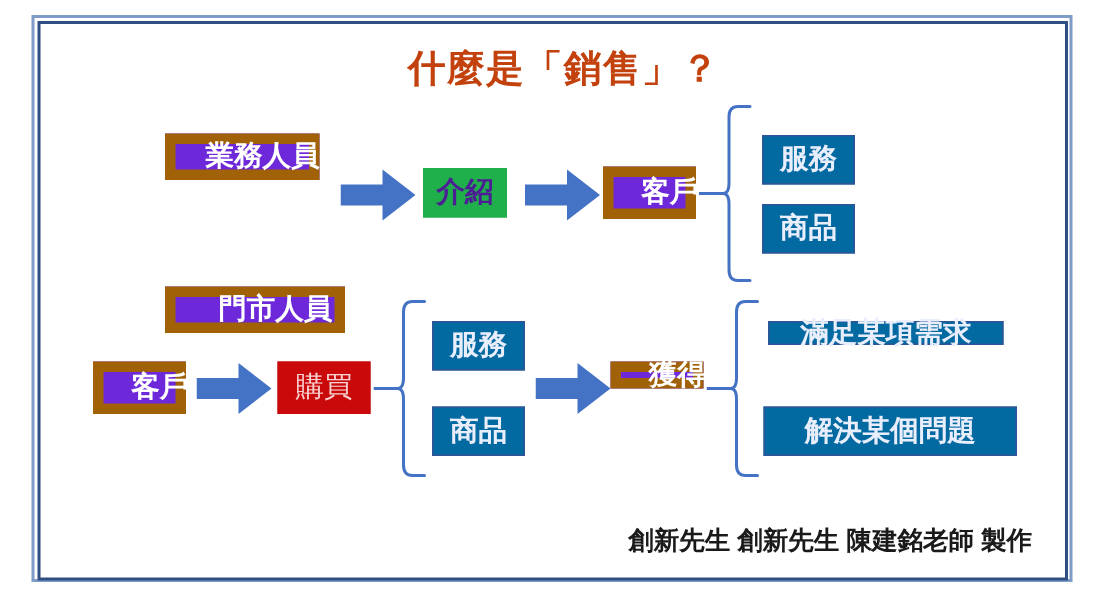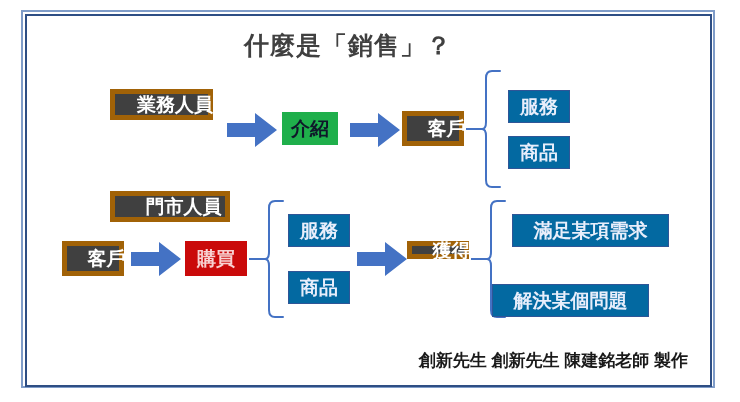--- a/index.html
+++ b/index.html
@@ -40,23 +40,24 @@
   }
 
   .title {
     position: absolute;
     left: 0;
     top: 29px;
     width: 696px;
     text-align: center;
     font-size: 25px;
     font-weight: bold;
-    color: #404040;
+    color: #c2410c;
     letter-spacing: 1px;
     white-space: nowrap;
+    padding-left: 28px;
   }
 
   .footer {
     position: absolute;
     right: 52px;
     top: 349px;
     font-size: 17px;
     font-weight: bold;
     color: #1a1a1a;
     white-space: nowrap;
@@ -66,47 +67,47 @@
   .box {
     position: absolute;
     box-sizing: border-box;
     display: flex;
     align-items: center;
     justify-content: center;
     white-space: nowrap;
     line-height: 1;
   }
   .box-navy {
-    background: #404040;
-    border: 5px solid #a16207;
+    background: #6d28d9;
+    border: 7px solid #a16207;
     color: #ffffff;
     font-size: 19px;
     font-weight: bold;
     padding-left: 27px;
   }
   .box-blue {
     background: #0369a1;
     border: 1px solid #2f5597;
     color: #e8eefb;
     font-size: 19px;
     font-weight: bold;
   }
   .box-green {
     background: #1faf4b;
     border: 1px solid #1faf4b;
-    color: #0f172a;
+    color: #4c1d95;
     font-size: 19px;
     font-weight: bold;
   }
   .box-red {
     background: #ca0a0a;
     border: 1px solid #ca0a0a;
     color: #f8d2d2;
     font-size: 19px;
-    font-weight: bold;
+    font-weight: normal;
   }
 
   
   .arrow {
     position: absolute;
   }
   .arrow svg { display: block; }
 
   
   .brace {
@@ -206,23 +207,23 @@
     <span>獲得</span>
   </div>
 
   <div class="brace" style="left:471px; top:200px; width:40px; height:118px;">
     <svg width="40" height="118" viewBox="0 0 40 118">
       <path d="M0,59 H16" stroke="#4472c4" stroke-width="2" fill="none"></path>
       <path d="M34,1 H26 Q20,1 20,8 V52 Q20,59 16,59 Q20,59 20,66 V110 Q20,117 26,117 H34" stroke="#4472c4" stroke-width="2" fill="none" stroke-linecap="round" stroke-linejoin="round"></path>
     </svg>
   </div>
 
-  <div class="box box-blue" style="left:512px; top:214px; width:157px; height:33px;justify-content:center;">
+  <div class="box box-blue" style="left:512px; top:214px; width:157px; height:16px;justify-content:center;">
     <span>滿足某項需求</span>
   </div>
 
-  <div class="box box-blue" style="left:492px; top:271px; width:157px; height:33px;margin-top:13px;">
+  <div class="box box-blue" style="left:509px; top:271px; width:169px; height:33px;">
     <span>解決某個問題</span>
   </div>
 
   <div class="footer">創新先生 創新先生 陳建銘老師 製作</div>
 
 </div>
 
 </body></html>

